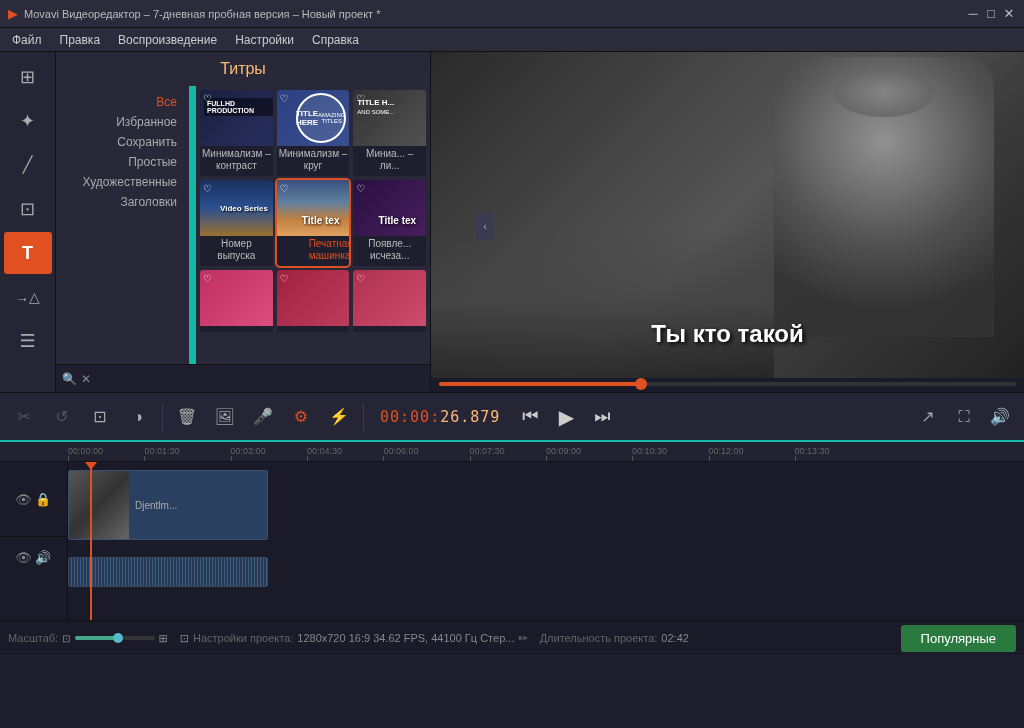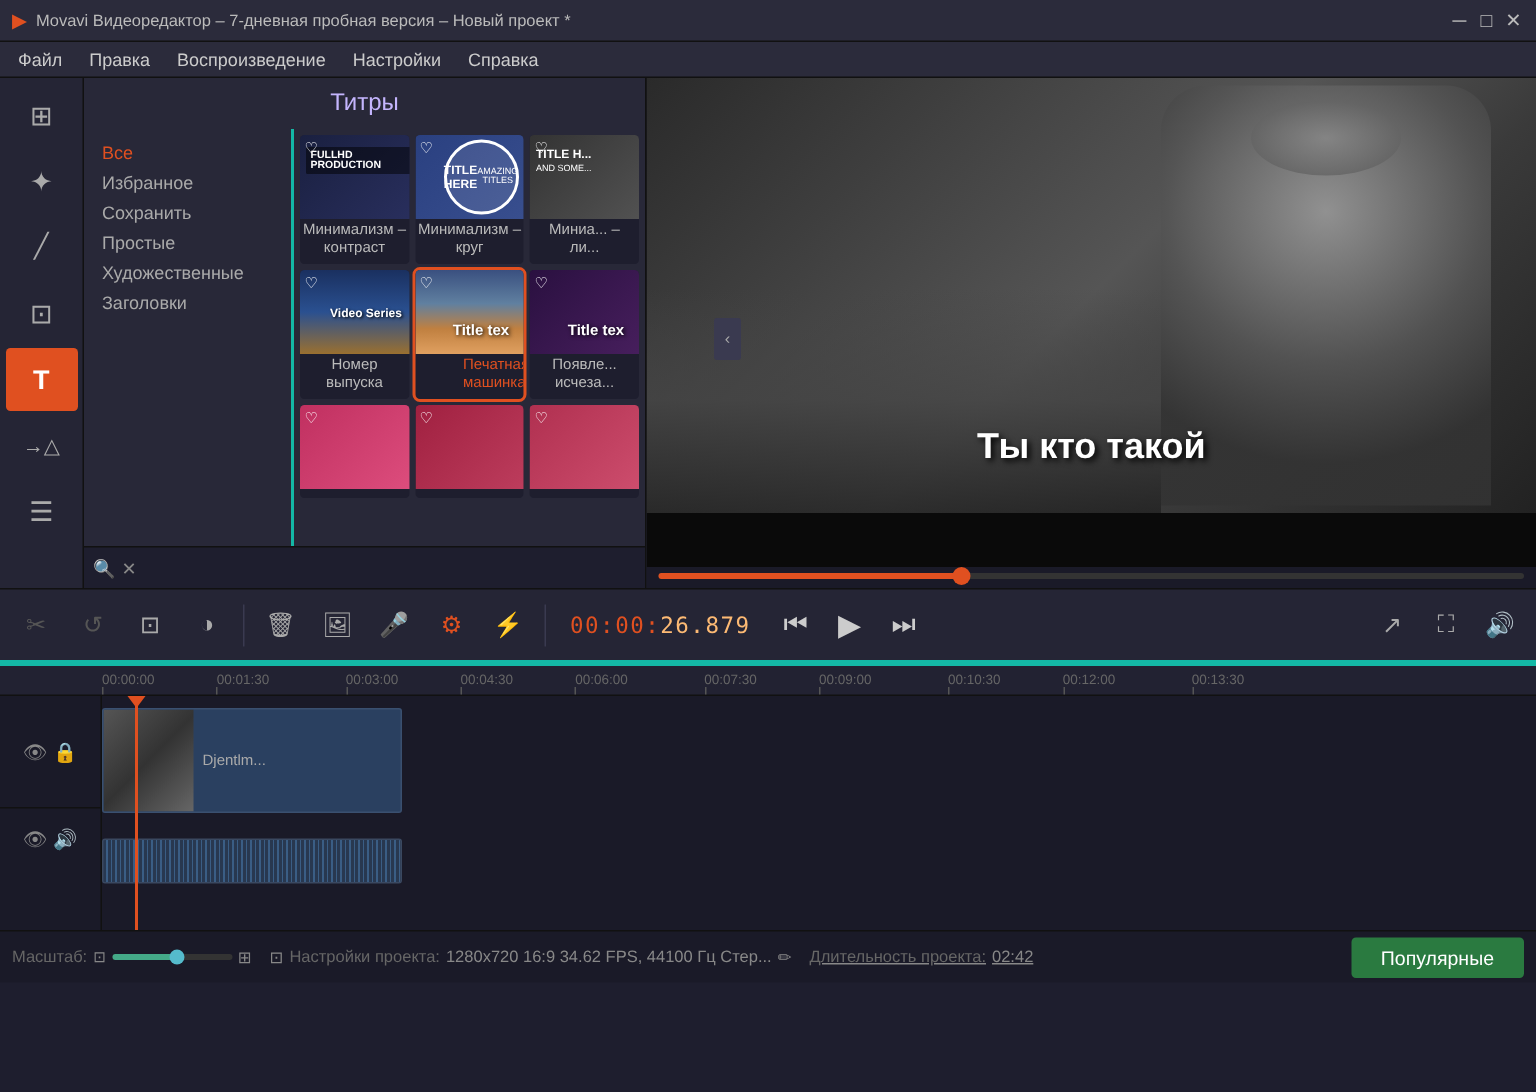--- a/index.html
+++ b/index.html
@@ -84,33 +84,34 @@
     #content-panel {
       width: 430px;
       background: #282838;
       display: flex;
       flex-direction: column;
       border-right: 1px solid #111;
     }
     #content-panel .panel-title {
       text-align: center;
       font-size: 16px;
-      color: #c4b5fd;
+      color: #fdba74;
       padding: 8px;
       background: #282838;
     }
     #panel-body {
       display: flex;
       flex: 1;
     }
     
     #categories {
       width: 140px;
       padding: 6px 4px;
-      border-right: 2px solid #14b8a6;
+      border-right: 7px solid #14b8a6;
+      text-align: right;
     }
     .cat-item {
       padding: 3px 8px;
       font-size: 12px;
       color: #aaa;
       cursor: pointer;
       border-radius: 2px;
     }
     .cat-item.active { color: #e05020; }
 
@@ -203,21 +204,20 @@
       height: 20px;
     }
     #search-bar .clear-btn { color: #888; cursor: pointer; font-size: 12px; }
 
     
     #preview-area {
       flex: 1;
       background: #0a0a0a;
       display: flex;
       flex-direction: column;
-      gap: 36px;
     }
     #preview-video {
       flex: 1;
       background: #000;
       position: relative;
       overflow: hidden;
     }
     .preview-subtitle {
       position: absolute;
       bottom: 40px; left: 0; right: 0;
@@ -287,21 +287,21 @@
       display: flex; align-items: center; justify-content: center;
       background: transparent; border: none; color: #ccc;
       cursor: pointer; border-radius: 3px; font-size: 18px;
     }
     .export-controls { display: flex; gap: 4px; margin-left: auto; }
 
     
     #timeline {
       height: 180px;
       background: #1a1a28;
-      border-top: 4px solid #14b8a6;
+      border-top: 2px solid #14b8a6;
       overflow: hidden;
       position: relative;
     }
     #timeline-ruler {
       height: 20px;
       background: #222232;
       display: flex;
       align-items: center;
       border-bottom: 1px solid #111;
       overflow: hidden;
@@ -725,18 +725,18 @@
       <div class="zoom-thumb"></div>
     </div>
     <span style="font-size:11px;">⊞</span>
   </div>
   <div class="status-item">
     <span style="font-size:11px;">⊡</span>
     <span class="label">Настройки проекта:</span>
     <span>1280x720 16:9 34.62 FPS, 44100 Гц Стер...</span>
     <span class="edit-icon">✏</span>
   </div>
-  <div class="status-item" style="margin-left:0;text-decoration:underline;">
+  <div class="status-item" style="margin-left:0;">
     <span class="label">Длительность проекта:</span>
     <span>02:42</span>
   </div>
   <button class="save-btn">Популярные</button>
 </div>
 
 </body></html>

